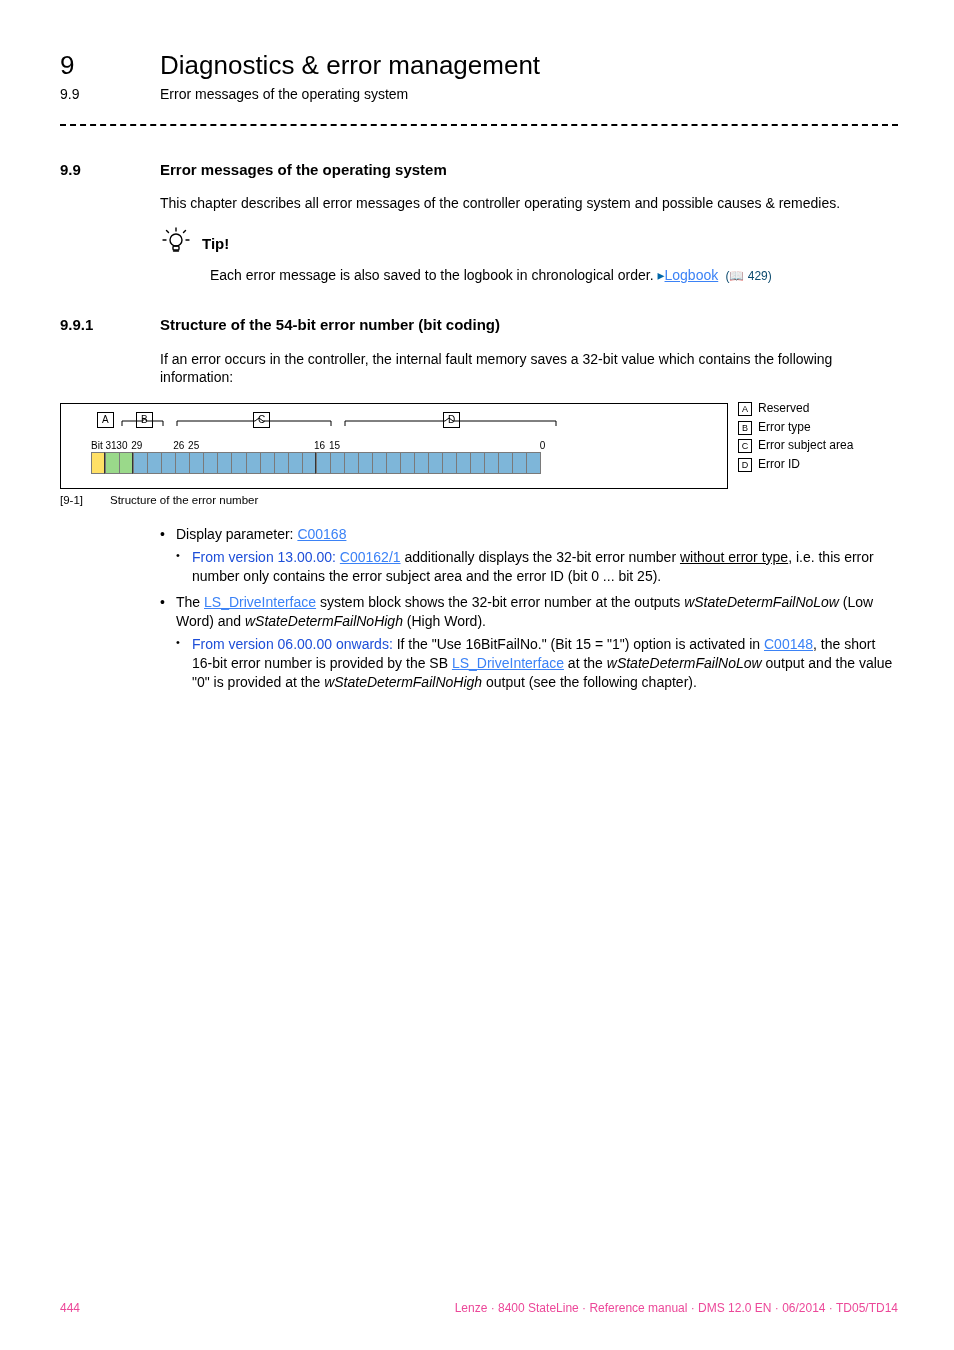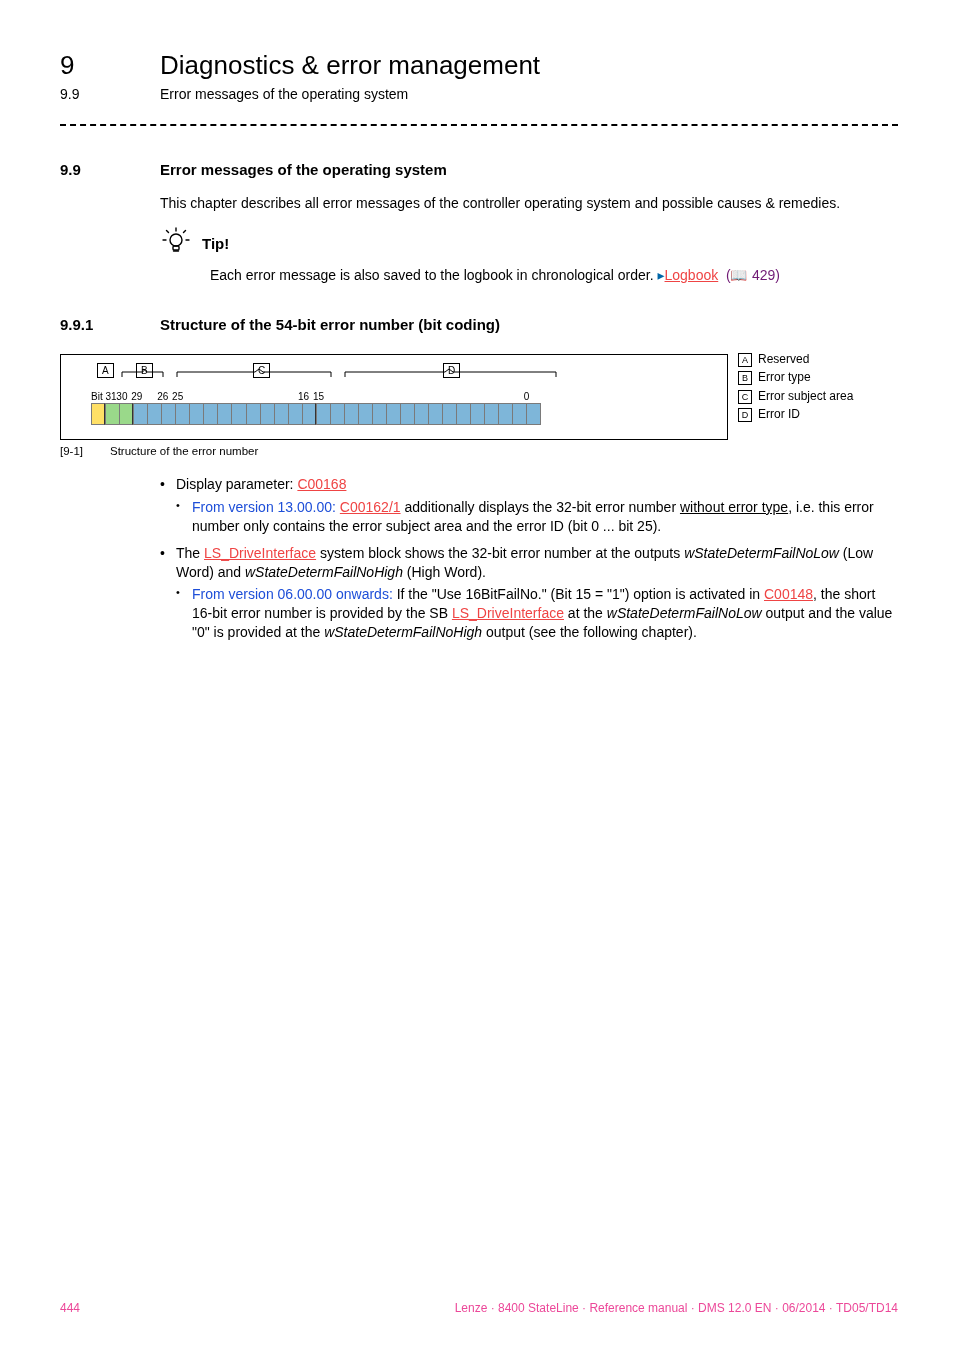--- a/index.html
+++ b/index.html
@@ -20,22 +20,22 @@
     .subchap-num { display: inline-block; width: 100px; }
     .dashline { border: none; border-top: 2px dashed #000; margin: 14px 0 34px 0; }
     .section { margin-bottom: 30px; }
     .h2 { font-size: 15px; font-weight: 700; margin-bottom: 14px; }
     .h-num { display: inline-block; width: 100px; }
     .body-indent { margin-left: 100px; }
     .para { margin-bottom: 12px; }
     .tipbox { margin: 10px 0 0 0; }
     .tip-head { font-weight: 700; font-size: 15px; display: flex; align-items: center; gap: 10px; margin-bottom: 4px;}
     .tip-body { margin-left: 50px; }
-    .link { color: #ef4444; text-decoration: underline; cursor: pointer; }
-    .pageref { color: #701a75; font-size: 14px; }
+    .link { color: #3b82f6; text-decoration: underline; cursor: pointer; }
+    .pageref { color: #0c4a6e; font-size: 12px; }
     .figbox { border: 1px solid #000; height: 86px; position: relative; margin-top: 4px; }
     .fig-inner { position: absolute; inset: 8px 8px 8px 12px; }
     .label-box { position:absolute; border:1px solid #000; padding:0 4px; font-size:10px; background:#fff; font-family: Arial; }
     .bit-row { position:absolute; left: 18px; top: 27px; font-size:10px; }
     .bit-grid { position:absolute; left: 18px; top: 40px; display:flex; }
     .cell { width: 14.06px; height: 22px; border: 1px solid #7a7a7a; border-right: none; }
     .cell:last-child { border-right: 1px solid #7a7a7a; }
     .cell.yellow { background: #ffe066; }
     .cell.green  { background: #9ad98a; }
     .cell.blue1  { background: #7eb6d9; }
@@ -102,20 +102,23 @@
         <span class="pageref">&nbsp;(📖 429)</span>
       </div>
     </div>
   </div>
 </div>
 
 <div class="section">
   <div class="h2">
     <span class="h-num">9.9.1</span><span>Structure of the 54-bit error number (bit coding)</span>
   </div>
+  <div class="body-indent">
+    <p class="para">If an error occurs in the controller, the internal fault memory saves a 32-bit value which contains the following information:</p>
+  </div>
 
   <div class="fig-wrap">
     <div style="display:flex; gap:10px;">
       <div class="figbox" style="flex:1; position:relative;">
         <div class="fig-inner">
 
           <span class="label-box" style="left:24px; top:0;">A</span>
           <span class="label-box" style="left:63px; top:0;">B</span>
           <span class="label-box" style="left:180px; top:0;">C</span>
           <span class="label-box" style="left:370px; top:0;">D</span>
@@ -128,21 +131,21 @@
               <path d="M104 14 L104 9 L182 9 L186 6 L190 9 L258 9 L258 14"></path>
 
               <path d="M272 14 L272 9 L372 9 L376 6 L380 9 L483 9 L483 14"></path>
             </g>
           </svg>
 
           <div class="bit-row">
             <span style="margin-right:0px;">Bit 31</span>
             <span style="margin-left:-3px;">30</span>
             <span style="margin-left:1px;">29</span>
-            <span style="margin-left:12px;">26</span>
+            <span style="margin-left:28px;">26</span>
             <span style="margin-left:1px;">25</span>
             <span style="margin-left:112px;">16</span>
             <span style="margin-left:1px;">15</span>
             <span style="margin-left:197px;">0</span>
           </div>
 
           <div class="bit-grid">
             <div class="cell yellow darksep"></div>
             <div class="cell green"></div>
             <div class="cell green darksep"></div>

